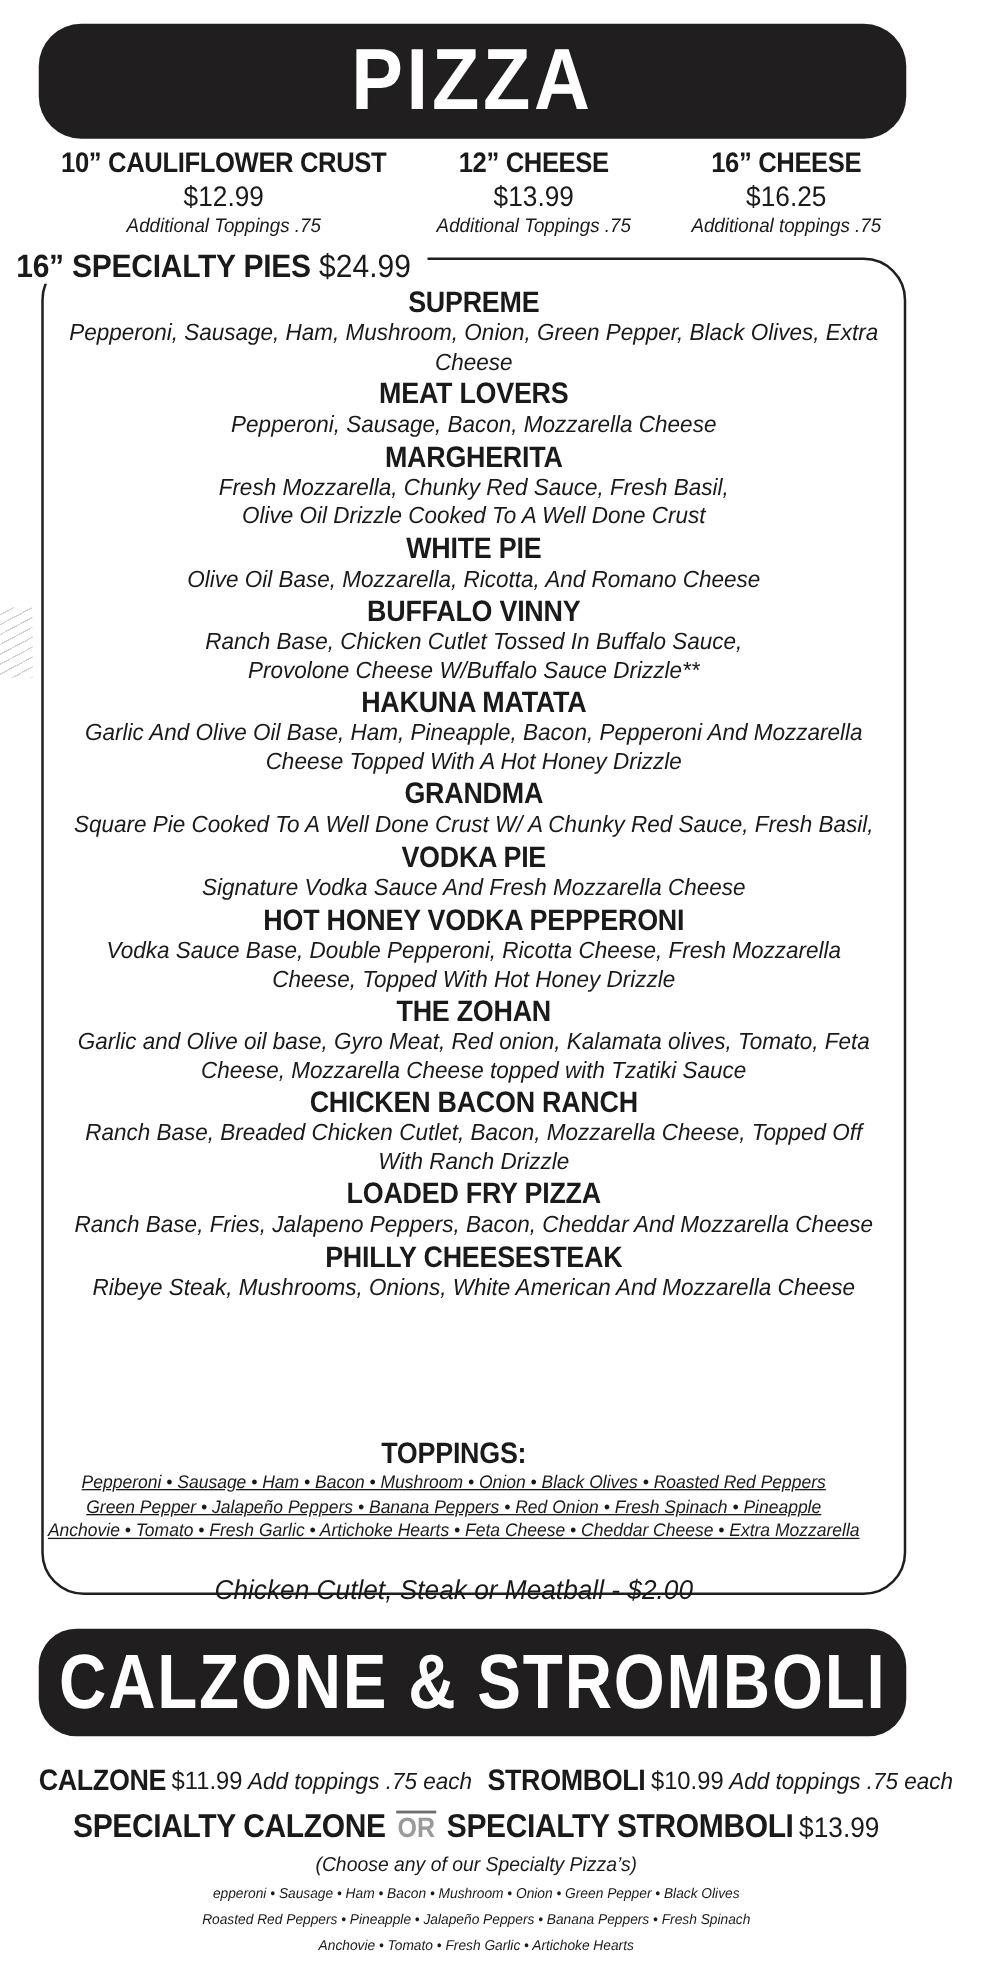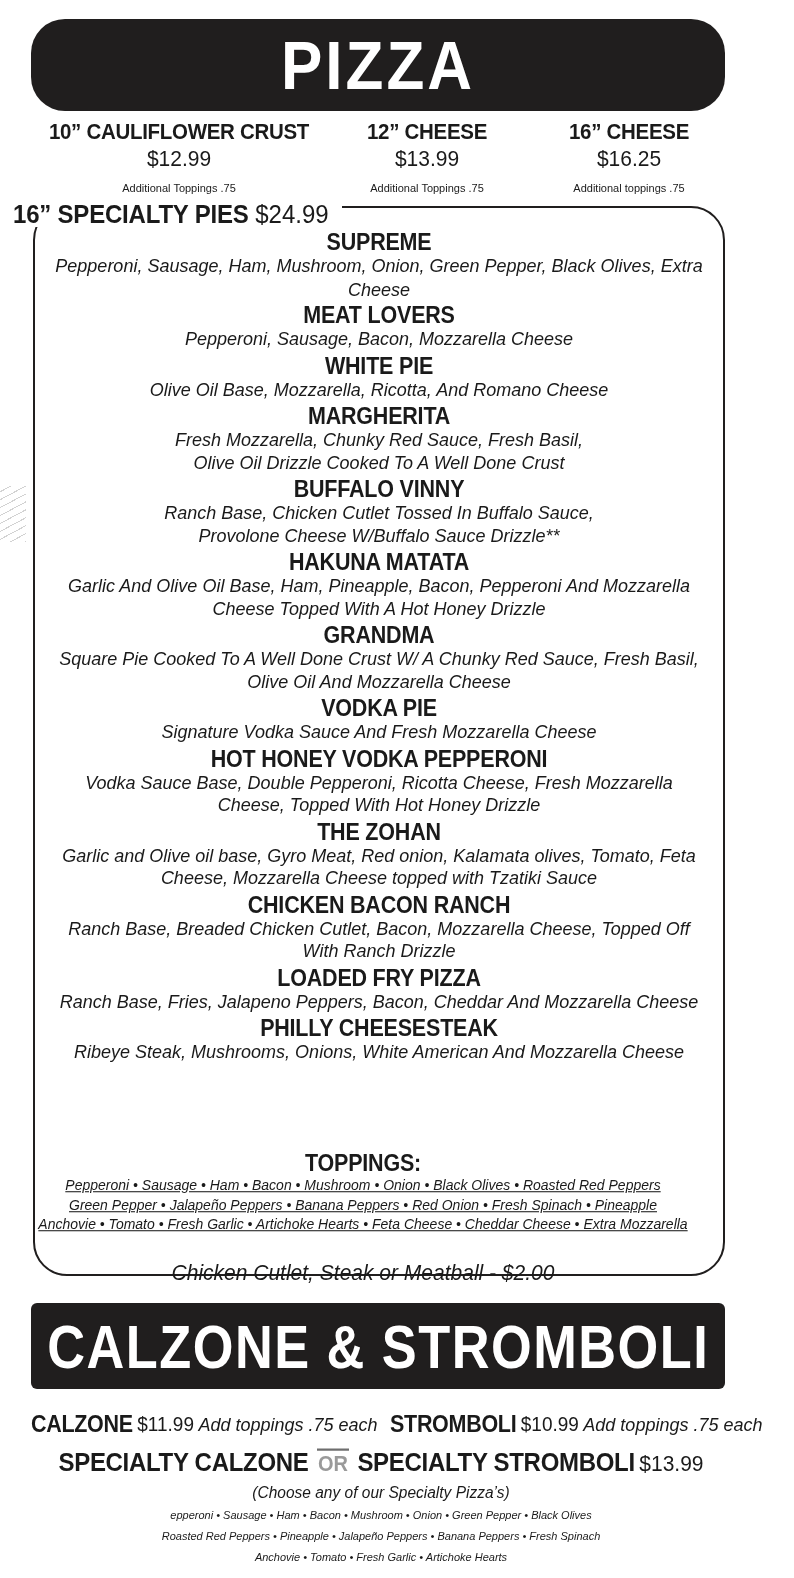--- a/index.html
+++ b/index.html
@@ -44,21 +44,21 @@
     position: absolute;
     left: 31px;
     width: 694px;
     background: #201e1e;
     border-radius: 34px;
     display: flex;
     align-items: center;
     justify-content: center;
   }
   #pizza-banner { top: 19px; height: 92px; }
-  #calzone-banner { top: 1303px; height: 86px; border-radius: 6px; }
+  #calzone-banner { top: 1303px; height: 86px; border-radius: 30px; }
 
   .banner-text {
     color: #ffffff;
     font-weight: 700;
     letter-spacing: 1px;
     line-height: 1;
     text-align: center;
     
     text-shadow:
        0.6px 0.6px 0 rgba(32,30,30,0.55),
@@ -100,22 +100,23 @@
     transform-origin: center top;
     white-space: nowrap;
   }
   .size-price {
     font-size: 21px;
     font-weight: 400;
     margin-top: 4px;
     transform: scaleY(1.08);
   }
   .size-note {
-    font-size: 11px;
-    margin-top: 12px;
+    font-style: italic;
+    font-size: 15px;
+    margin-top: 2px;
     transform: scaleY(1.05);
     white-space: nowrap;
   }
 
   
   #pies-box {
     position: absolute;
     left: 33px;
     top: 206px;
     width: 692px;
@@ -348,46 +349,45 @@
       <div class="pie-name">SUPREME</div>
       <div class="pie-desc">Pepperoni, Sausage, Ham, Mushroom, Onion, Green Pepper, Black Olives, Extra Cheese</div>
     </div>
 
     <div class="pie">
       <div class="pie-name">MEAT LOVERS</div>
       <div class="pie-desc">Pepperoni, Sausage, Bacon, Mozzarella Cheese</div>
     </div>
 
     <div class="pie">
-      <div class="pie-name">WHITE PIE</div>
-      <div class="pie-desc">Olive Oil Base, Mozzarella, Ricotta, And Romano Cheese</div>
-    </div>
-
-    <div class="pie">
       <div class="pie-name">MARGHERITA</div>
       <div class="pie-desc">Fresh Mozzarella, Chunky Red Sauce, Fresh Basil,</div>
       <div class="pie-desc">Olive Oil Drizzle Cooked To A Well Done Crust</div>
     </div>
 
     <div class="pie">
+      <div class="pie-name">WHITE PIE</div>
+      <div class="pie-desc">Olive Oil Base, Mozzarella, Ricotta, And Romano Cheese</div>
+    </div>
+
+    <div class="pie">
       <div class="pie-name">BUFFALO VINNY</div>
       <div class="pie-desc">Ranch Base, Chicken Cutlet Tossed In Buffalo Sauce,</div>
       <div class="pie-desc">Provolone Cheese W/Buffalo Sauce Drizzle**</div>
     </div>
 
     <div class="pie">
       <div class="pie-name">HAKUNA MATATA</div>
       <div class="pie-desc">Garlic And Olive Oil Base, Ham, Pineapple, Bacon, Pepperoni And Mozzarella</div>
       <div class="pie-desc">Cheese Topped With A Hot Honey Drizzle</div>
     </div>
 
     <div class="pie">
       <div class="pie-name">GRANDMA</div>
       <div class="pie-desc">Square Pie Cooked To A Well Done Crust W/ A Chunky Red Sauce, Fresh Basil,</div>
-      <div class="pie-desc">Olive Oil And Mozzarella Cheese</div>
     </div>
 
     <div class="pie">
       <div class="pie-name">VODKA PIE</div>
       <div class="pie-desc">Signature Vodka Sauce And Fresh Mozzarella Cheese</div>
     </div>
 
     <div class="pie">
       <div class="pie-name">HOT HONEY VODKA PEPPERONI</div>
       <div class="pie-desc">Vodka Sauce Base, Double Pepperoni, Ricotta Cheese, Fresh Mozzarella</div>

